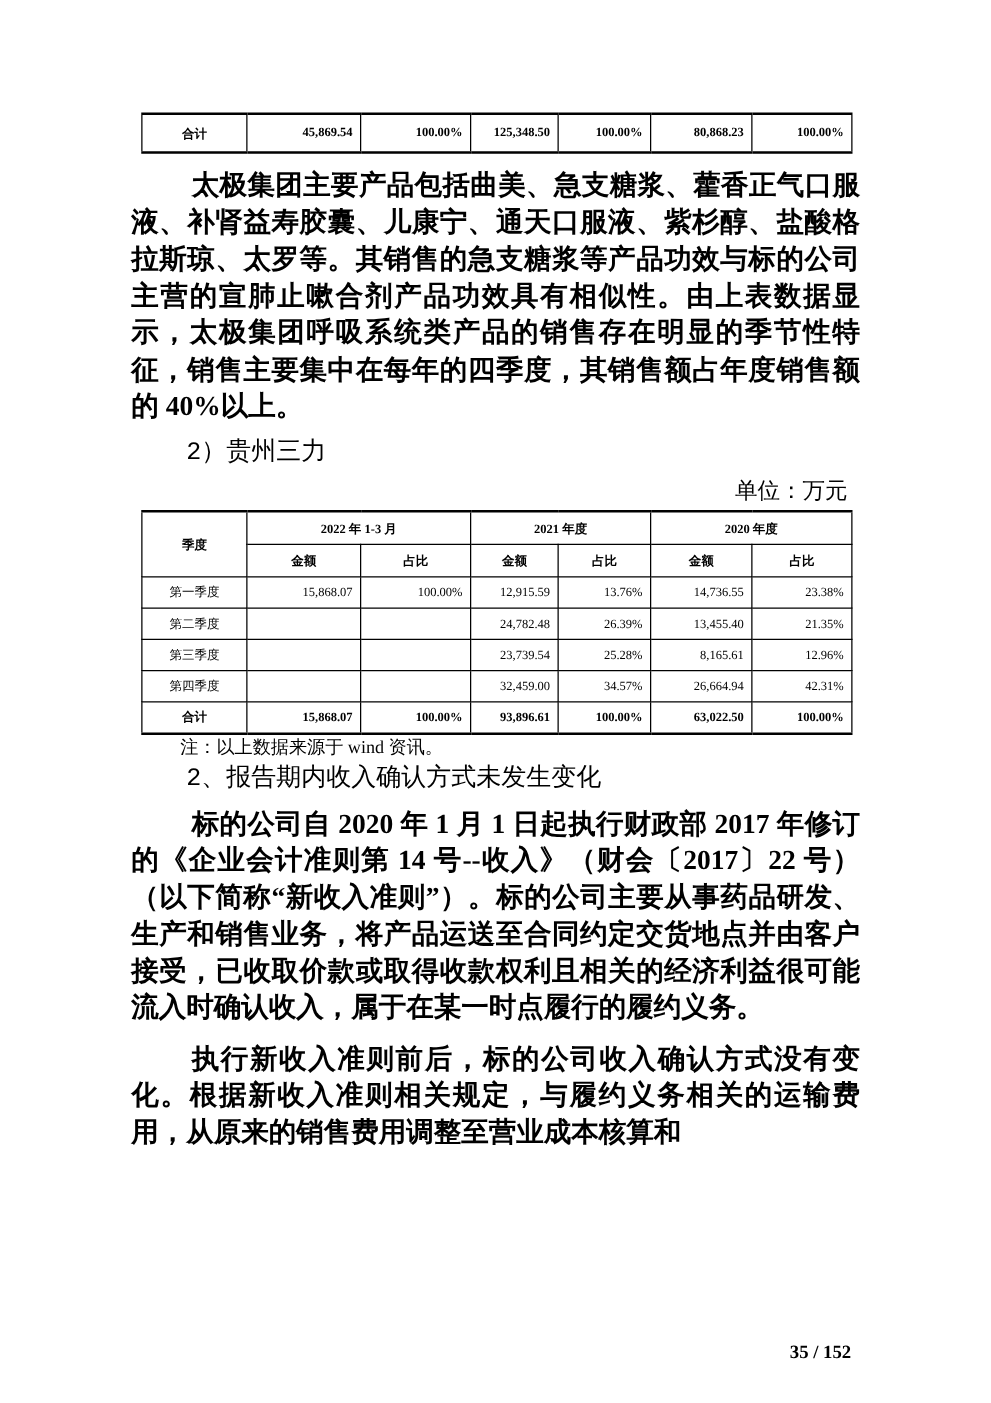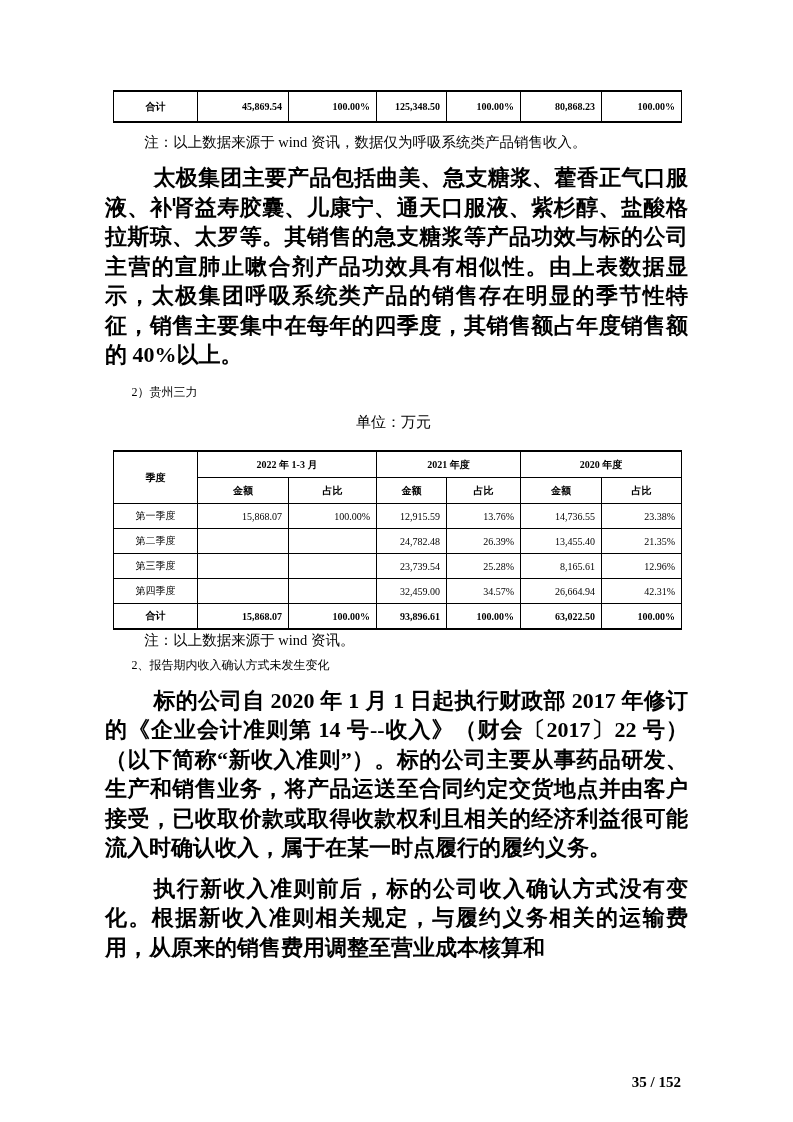--- a/index.html
+++ b/index.html
@@ -7,27 +7,27 @@
     width:793px;height:1122px;background:#ffffff;color:#000;
     font-family:"Liberation Serif","DejaVu Serif",serif;
     position:relative;overflow:hidden;
   }
   .content{position:absolute;left:105px;top:0;width:583px;}
   .para{
     font-size:22px;line-height:29.5px;text-align:justify;
     text-indent:2.2em;margin:0;font-weight:bold;
   }
   .heading{
-    font-size:12px;line-height:29.5px;text-indent:2.2em;margin:0;
+    font-size:20px;line-height:29.5px;text-indent:2.2em;margin:0;font-family:Liberation Mono, monospace;
   }
   .note{
     font-size:14.5px;line-height:21px;text-indent:2.7em;margin:0;
   }
   .unit{
-    font-size:15px;line-height:24px;text-align:center;padding-right:6px;margin:16px;
+    font-size:18px;line-height:24px;text-align:right;padding-right:6px;margin:4px;
   }
   table.tbl{
     border-collapse:collapse;table-layout:fixed;
     width:568px;margin-left:8px;
     font-size:10px;
   }
   table.tbl td{
     border:1px solid #000;padding:0 6px;overflow:hidden;white-space:nowrap;
   }
   table.tbl tr:first-child td{border-top:2.5px solid #000;}
@@ -75,21 +75,20 @@
       <td class="num bold">45,869.54</td>
       <td class="num bold">100.00%</td>
       <td class="num bold">125,348.50</td>
       <td class="num bold">100.00%</td>
       <td class="num bold">80,868.23</td>
       <td class="num bold">100.00%</td>
     </tr>
   </tbody>
     </table>
 
-  <p class="note mt-note1">注：以上数据来源于 wind 资讯，数据仅为呼吸系统类产品销售收入。</p>
 
   <p class="para mt-p1">太极集团主要产品包括曲美、急支糖浆、藿香正气口服液、补肾益寿胶囊、儿康宁、通天口服液、紫杉醇、盐酸格拉斯琼、太罗等。其销售的急支糖浆等产品功效与标的公司主营的宣肺止嗽合剂产品功效具有相似性。由上表数据显示，太极集团呼吸系统类产品的销售存在明显的季节性特征，销售主要集中在每年的四季度，其销售额占年度销售额的 40%以上。</p>
 
   <p class="heading mt-h2">2）贵州三力</p>
 
   <p class="unit mt-unit">单位：万元</p>
 
   <table id="t2" class="tbl mt-t2">
     <colgroup>
       <col style="width:84px">

